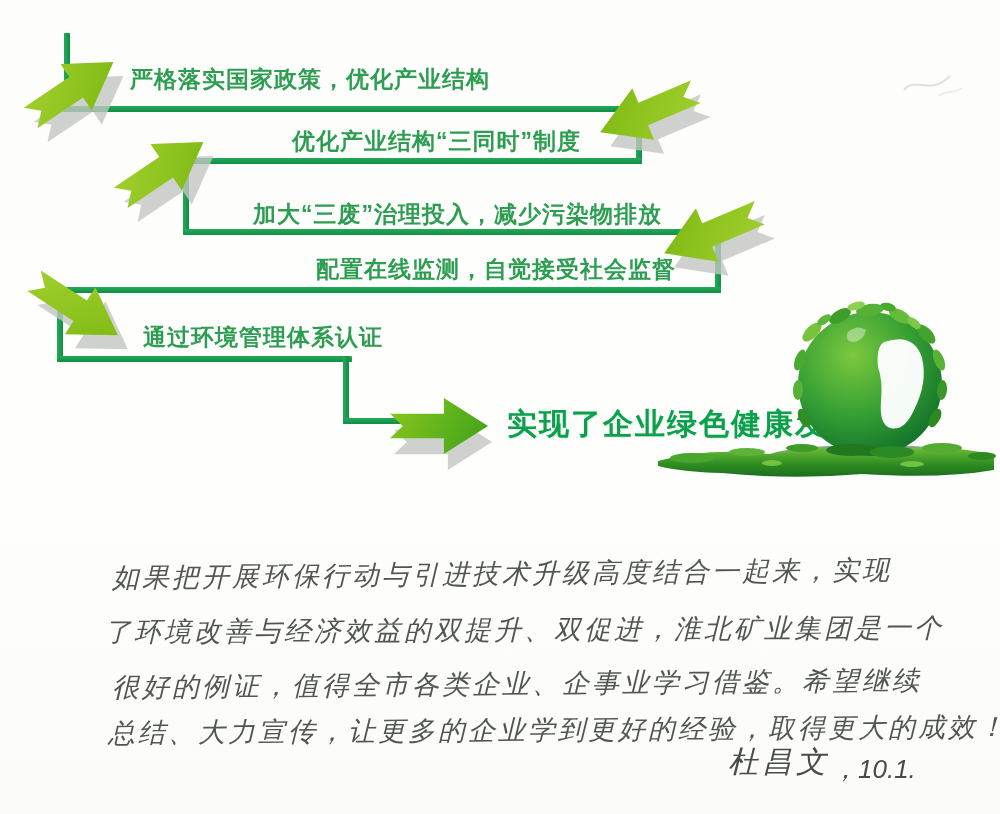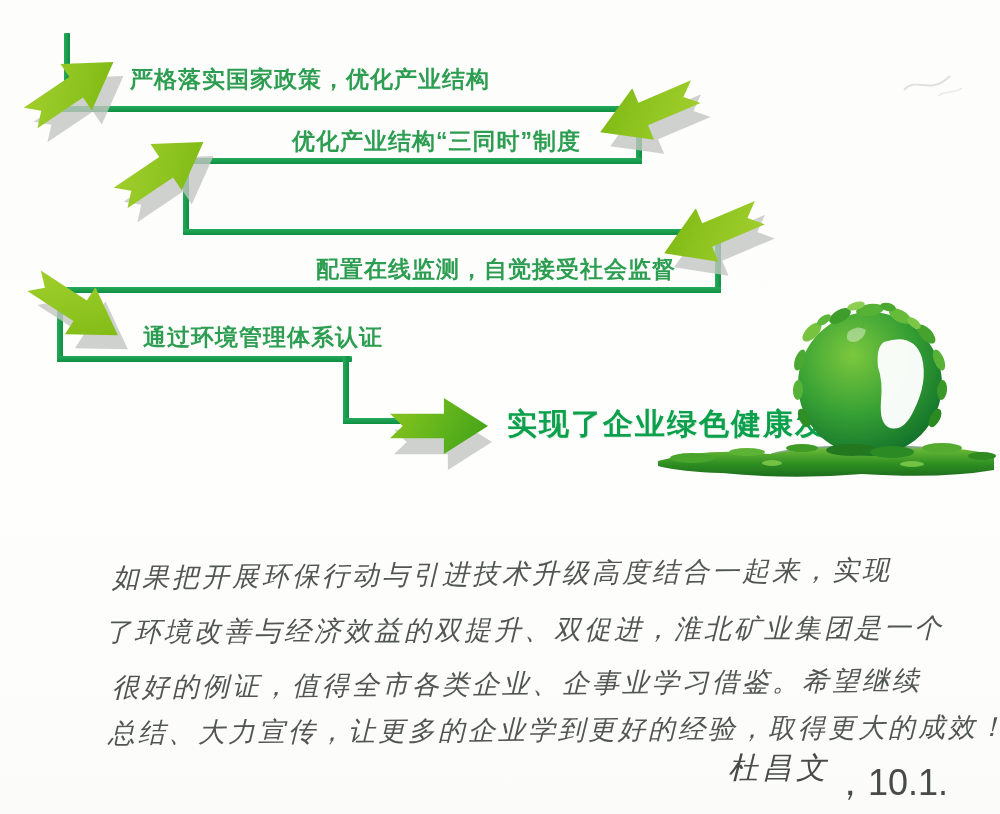--- a/index.html
+++ b/index.html
@@ -111,22 +111,23 @@
   }
   .sig-name{
     color:#343936;
     font-size:30px;
     font-style:italic;
     letter-spacing:4px;
     opacity:.9;
   }
   .sig-date{
     color:#343936;
-    font-size:36px;
-    position:relative;top:17px;left:2px;
+    font-size:26px;
+    font-style:italic;
+    position:relative;top:6px;left:2px;
     opacity:.9;
   }
 </style>
 </head>
 <body>
 
 <div id="page">
 
   <div class="vline v1"></div>
   <div class="hline h1"></div>
@@ -161,20 +162,21 @@
     <div class="pc shadow"></div>
     <div class="pc fill"></div>
   </div>
   <div class="block-arrow a6">
     <div class="pc shadow"></div>
     <div class="pc fill"></div>
   </div>
 
   <div class="step-label t1">严格落实国家政策，优化产业结构</div>
   <div class="step-label t2">优化产业结构“三同时”制度</div>
+  <div class="step-label t3">加大“三废”治理投入，减少污染物排放</div>
   <div class="step-label t5">通过环境管理体系认证</div>
   <div class="step-label t4">配置在线监测，自觉接受社会监督</div>
 
   <div class="result-label">实现了企业绿色健康发展</div>
 
   <div class="globe-wrap">
     <svg width="348" height="192" viewBox="0 0 348 192">
       <defs>
         <radialGradient id="gGlobe" cx="38%" cy="30%" r="75%">
           <stop offset="0%" stop-color="#7cc83e"></stop>

